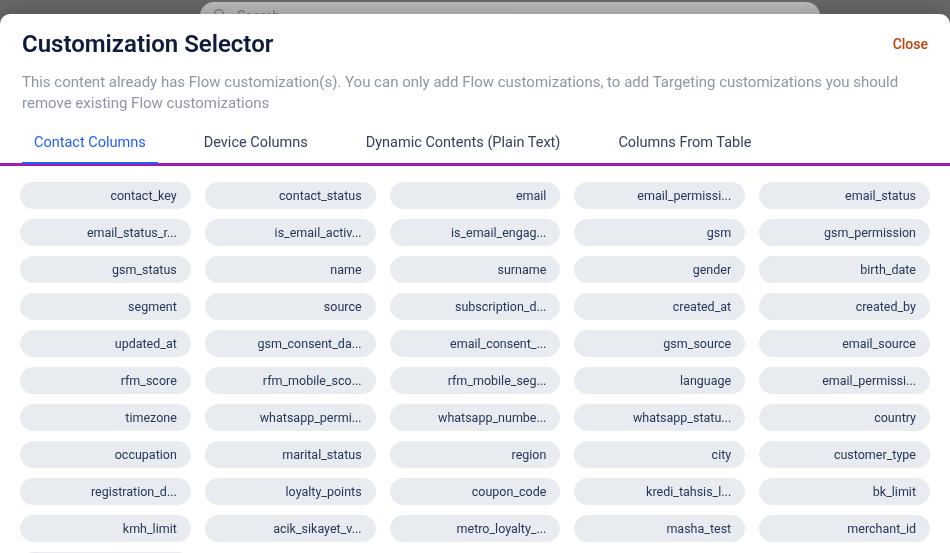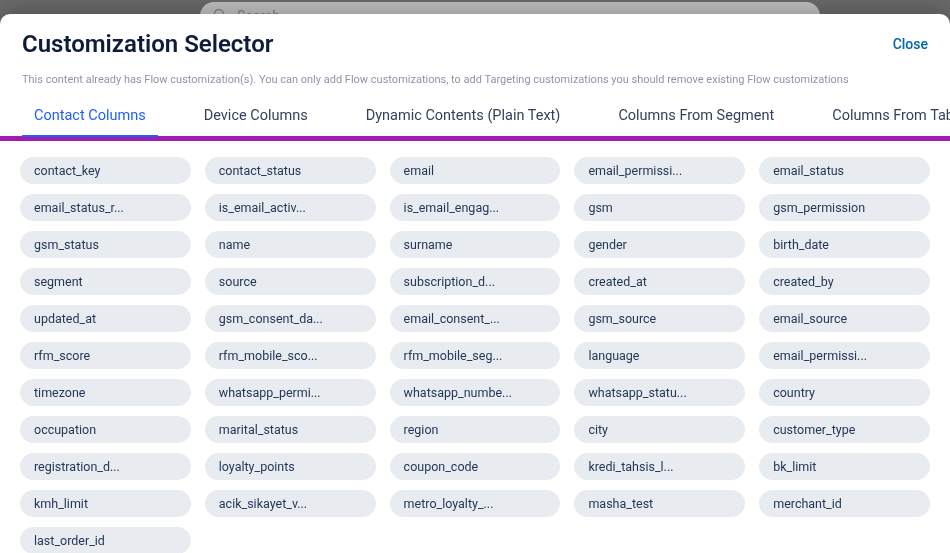--- a/index.html
+++ b/index.html
@@ -34,39 +34,39 @@
   .modal-header {
     display: flex; align-items: flex-start; justify-content: space-between;
     padding: 16px 22px 0 22px;
   }
   .modal-title {
     font-size: 24px;
     font-weight: 600;
     color: #0f1b3d;
   }
   .close-link {
-    color: #0369a1;
+    color: #c2410c;
     font-size: 14px;
     font-weight: 500;
     padding-top: 6px;
     cursor: pointer;
   }
 
   .info-text {
     padding: 14px 22px 8px 22px;
-    font-size: 11px;
+    font-size: 15px;
     color: #8d96a8;
     line-height: 1.4;
   }
 
   .tabs {
     display: flex;
     gap: 34px;
     padding: 4px 22px 0 22px;
-    border-bottom: 5px solid #a21caf;
+    border-bottom: 3px solid #a21caf;
   }
   .tab {
     font-size: 14.5px;
     color: #34415c;
     padding: 8px 12px 12px 12px;
     cursor: pointer;
     white-space: nowrap;
     position: relative;
   }
   .tab.active {
@@ -77,20 +77,21 @@
     position: absolute;
     left: 0; right: 0; bottom: -1px;
     height: 2px;
     background: #1f5eff;
   }
 
   .chips-area {
     flex: 1;
     overflow-y: auto;
     padding: 16px 20px;
+    text-align: right;
   }
   .chips-grid {
     display: grid;
     grid-template-columns: repeat(5, 1fr);
     gap: 10px 14px;
   }
   .chip {
     background: #e8ecf1;
     border-radius: 16px;
     height: 27px;
@@ -131,21 +132,20 @@
     <div class="modal-title">Customization Selector</div>
     <div class="close-link">Close</div>
   </div>
 
   <div class="info-text">This content already has Flow customization(s). You can only add Flow customizations, to add Targeting customizations you should remove existing Flow customizations</div>
 
   <div class="tabs" id="tabs-bar">
       <div class="tab active"><span>Contact Columns</span></div>
       <div class="tab"><span>Device Columns</span></div>
       <div class="tab"><span>Dynamic Contents (Plain Text)</span></div>
-      <div class="tab"><span>Columns From Segment</span></div>
       <div class="tab"><span>Columns From Table</span></div>
     </div>
 
   <div class="chips-area">
     <div class="chips-grid" id="chips-grid">
         <div class="chip">
           <span>contact_key</span>
         </div>
         <div class="chip">
           <span>contact_status</span>

